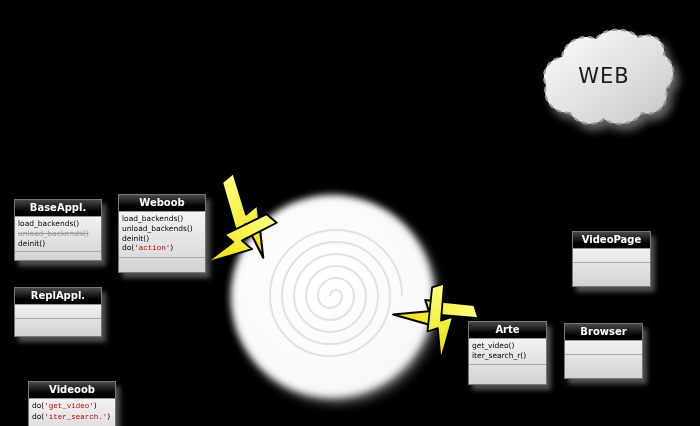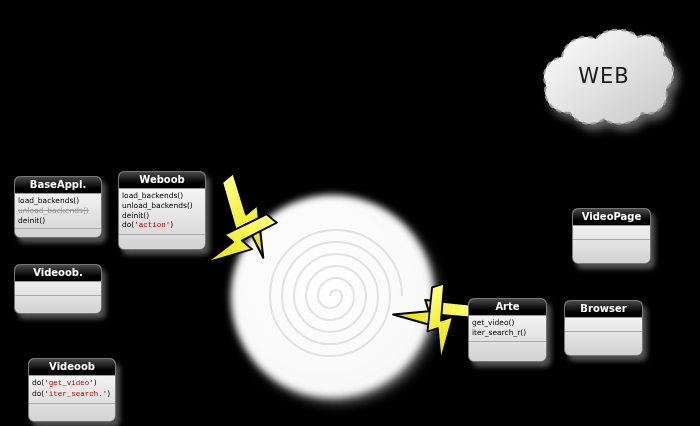--- a/index.html
+++ b/index.html
@@ -1,23 +1,23 @@
 <!DOCTYPE html>
 <html><head>
 <meta charset="utf-8">
 <style>
   html,body{margin:0;padding:0;background:#000;}
   body{width:700px;height:426px;overflow:hidden;font-family:"DejaVu Sans", sans-serif;}
   .canvas{position:relative;width:700px;height:382px;background:#000;}
   svg.art{position:absolute;left:0;top:0;}
 
-  .uml{position:absolute;border:1px solid #777;border-radius:6px;
+  .uml{position:absolute;border:1px solid #777;border-radius:0;
        box-shadow:4px 5px 5px rgba(150,150,150,.55);
        background:linear-gradient(180deg,#ffffff,#d2d2d2);
-       overflow:hidden;display:flex;flex-direction:column;}
+       overflow:hidden;display:flex;flex-direction:column;margin-top:23px;}
   .uml-title{background:linear-gradient(180deg,#4a4a4a,#000 70%);color:#fff;
        font-weight:bold;font-size:10px;line-height:12px;text-align:center;
        padding:2px 2px 2px;border-bottom:1px solid #999;flex:0 0 auto;}
   .uml-body{flex:1;display:flex;flex-direction:column;}
   .sect{padding:2px 3px 3px;border-bottom:1px solid #aaa;min-height:8px;}
   .filler{flex:1;}
   .m{font-size:7.5px;line-height:1.3;color:#000;white-space:nowrap;}
   .m.muted{color:#999;text-decoration:line-through;}
   .red{color:#cc0000;font-family:Liberation Mono, monospace;}
 
@@ -112,21 +112,21 @@
         <div class="m">load_backends()</div>
         <div class="m">unload_backends()</div>
         <div class="m">deinit()</div>
         <div class="m"><span>do(</span><span class="red">'action'</span><span>)</span></div>
       </div>
       <div class="filler"></div>
     </div>
   </div>
 
   <div class="uml" style="left:14px;top:264px;width:86px;height:48px">
-    <div class="uml-title">Videoob.</div>
+    <div class="uml-title">ReplAppl.</div>
     <div class="uml-body">
       <div class="sect"></div>
       <div class="filler"></div>
     </div>
   </div>
 
   <div class="uml" style="left:28px;top:358px;width:86px;height:62px">
     <div class="uml-title">Videoob</div>
     <div class="uml-body">
       <div class="sect">

